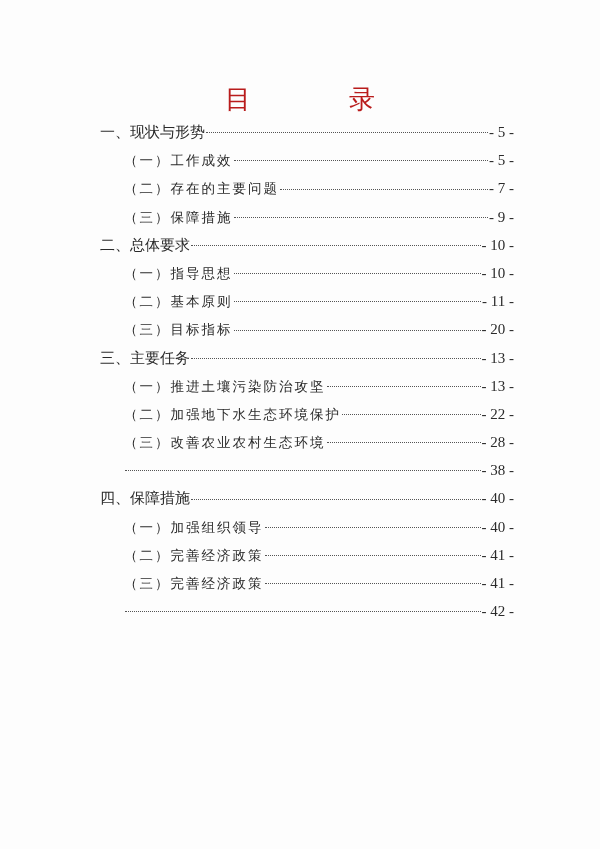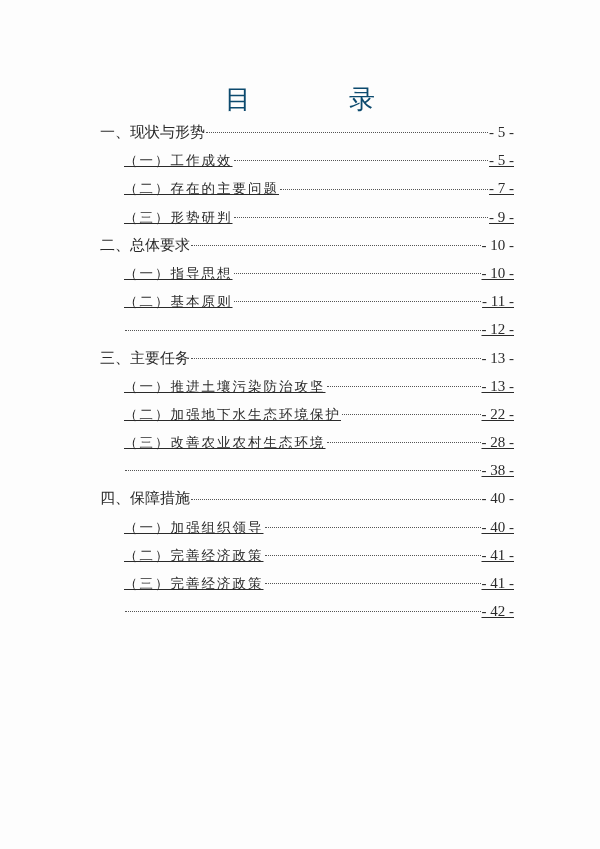--- a/index.html
+++ b/index.html
@@ -3,28 +3,28 @@
 <meta charset="utf-8">
 <style>
   html, body { margin: 0; padding: 0; }
   body {
     width: 600px; height: 849px; background: #fdfdfd; position: relative; overflow: hidden;
     font-family: "DejaVu Serif", "Liberation Serif", serif; color: #2a2a2a;
   }
   .title {
     position: absolute; top: 82px; left: 0; width: 600px; text-align: center;
     font-size: 26px; letter-spacing: 36px; padding-left: 36px; box-sizing: border-box;
-    font-family: "DejaVu Sans", sans-serif; color: #0c4a6e;
+    font-family: "DejaVu Sans", sans-serif; color: #b91c1c;
   }
   .toc { position: absolute; left: 100px; top: 118px; width: 414px; }
   .row {
     display: flex; align-items: baseline; height: 28.2px; font-size: 15px; line-height: 28px;
   }
   .row.l1 { font-family: "DejaVu Sans", sans-serif; font-size: 15px; }
-  .row.l2 { padding-left: 24px; font-size: 13.5px; letter-spacing: 2px; text-decoration: underline; }
+  .row.l2 { padding-left: 24px; font-size: 13.5px; letter-spacing: 2px; }
   .row .label { white-space: nowrap; }
   .row .dots {
     flex: 1; overflow: hidden; white-space: nowrap; margin: 0 1px;
     border-bottom: 1.5px dotted #555; height: 0; position: relative; top: -4px; align-self: flex-end; margin-bottom: 9px;
   }
   .row .page {
     white-space: nowrap; font-family: "Liberation Serif", serif; font-size: 15px; letter-spacing: 0;
   }
 </style>
 </head>
@@ -42,42 +42,43 @@
       <span class="label">（一）工作成效</span>
       <span class="dots"></span>
       <span class="page">- 5 -</span>
     </div>
   <div class="row l2">
       <span class="label">（二）存在的主要问题</span>
       <span class="dots"></span>
       <span class="page">- 7 -</span>
     </div>
   <div class="row l2">
-      <span class="label">（三）形势研判</span>
+      <span class="label">（三）保障措施</span>
       <span class="dots"></span>
       <span class="page">- 9 -</span>
     </div>
   <div class="row l1">
       <span class="label">二、总体要求</span>
       <span class="dots"></span>
       <span class="page">- 10 -</span>
     </div>
   <div class="row l2">
       <span class="label">（一）指导思想</span>
       <span class="dots"></span>
       <span class="page">- 10 -</span>
     </div>
   <div class="row l2">
       <span class="label">（二）基本原则</span>
       <span class="dots"></span>
       <span class="page">- 11 -</span>
     </div>
   <div class="row l2">
+      <span class="label">（三）目标指标</span>
       <span class="dots"></span>
-      <span class="page">- 12 -</span>
+      <span class="page">- 20 -</span>
     </div>
   <div class="row l1">
       <span class="label">三、主要任务</span>
       <span class="dots"></span>
       <span class="page">- 13 -</span>
     </div>
   <div class="row l2">
       <span class="label">（一）推进土壤污染防治攻坚</span>
       <span class="dots"></span>
       <span class="page">- 13 -</span>

